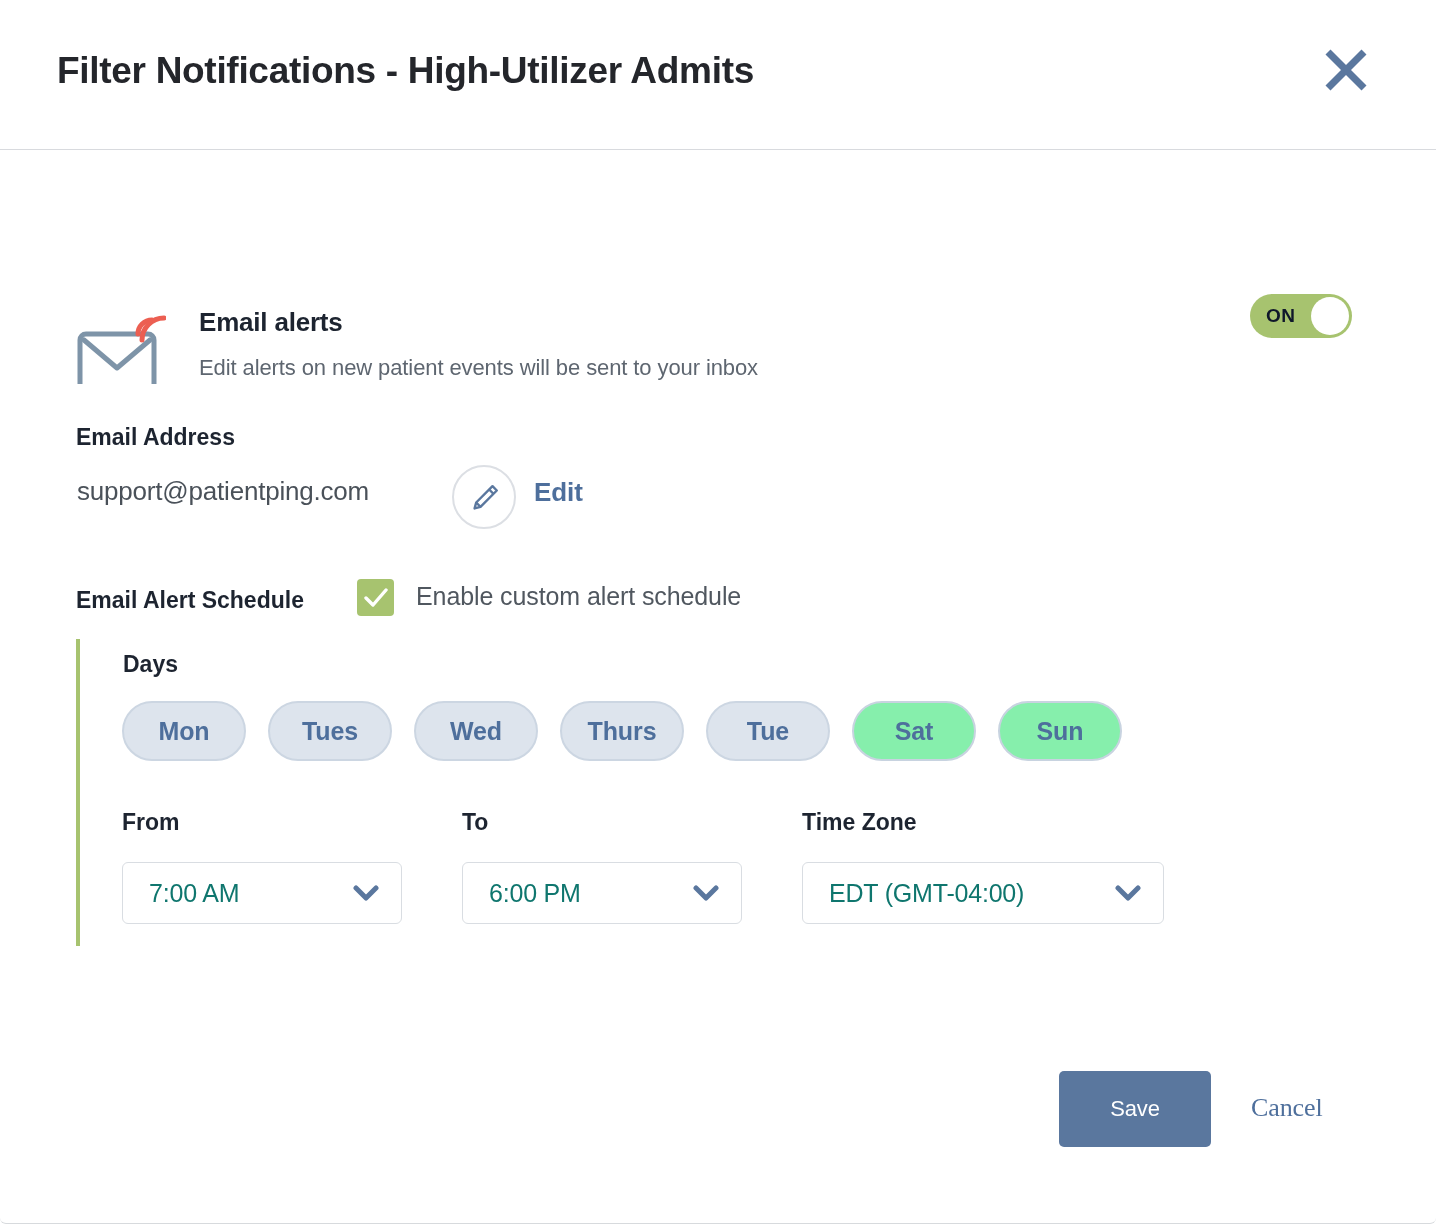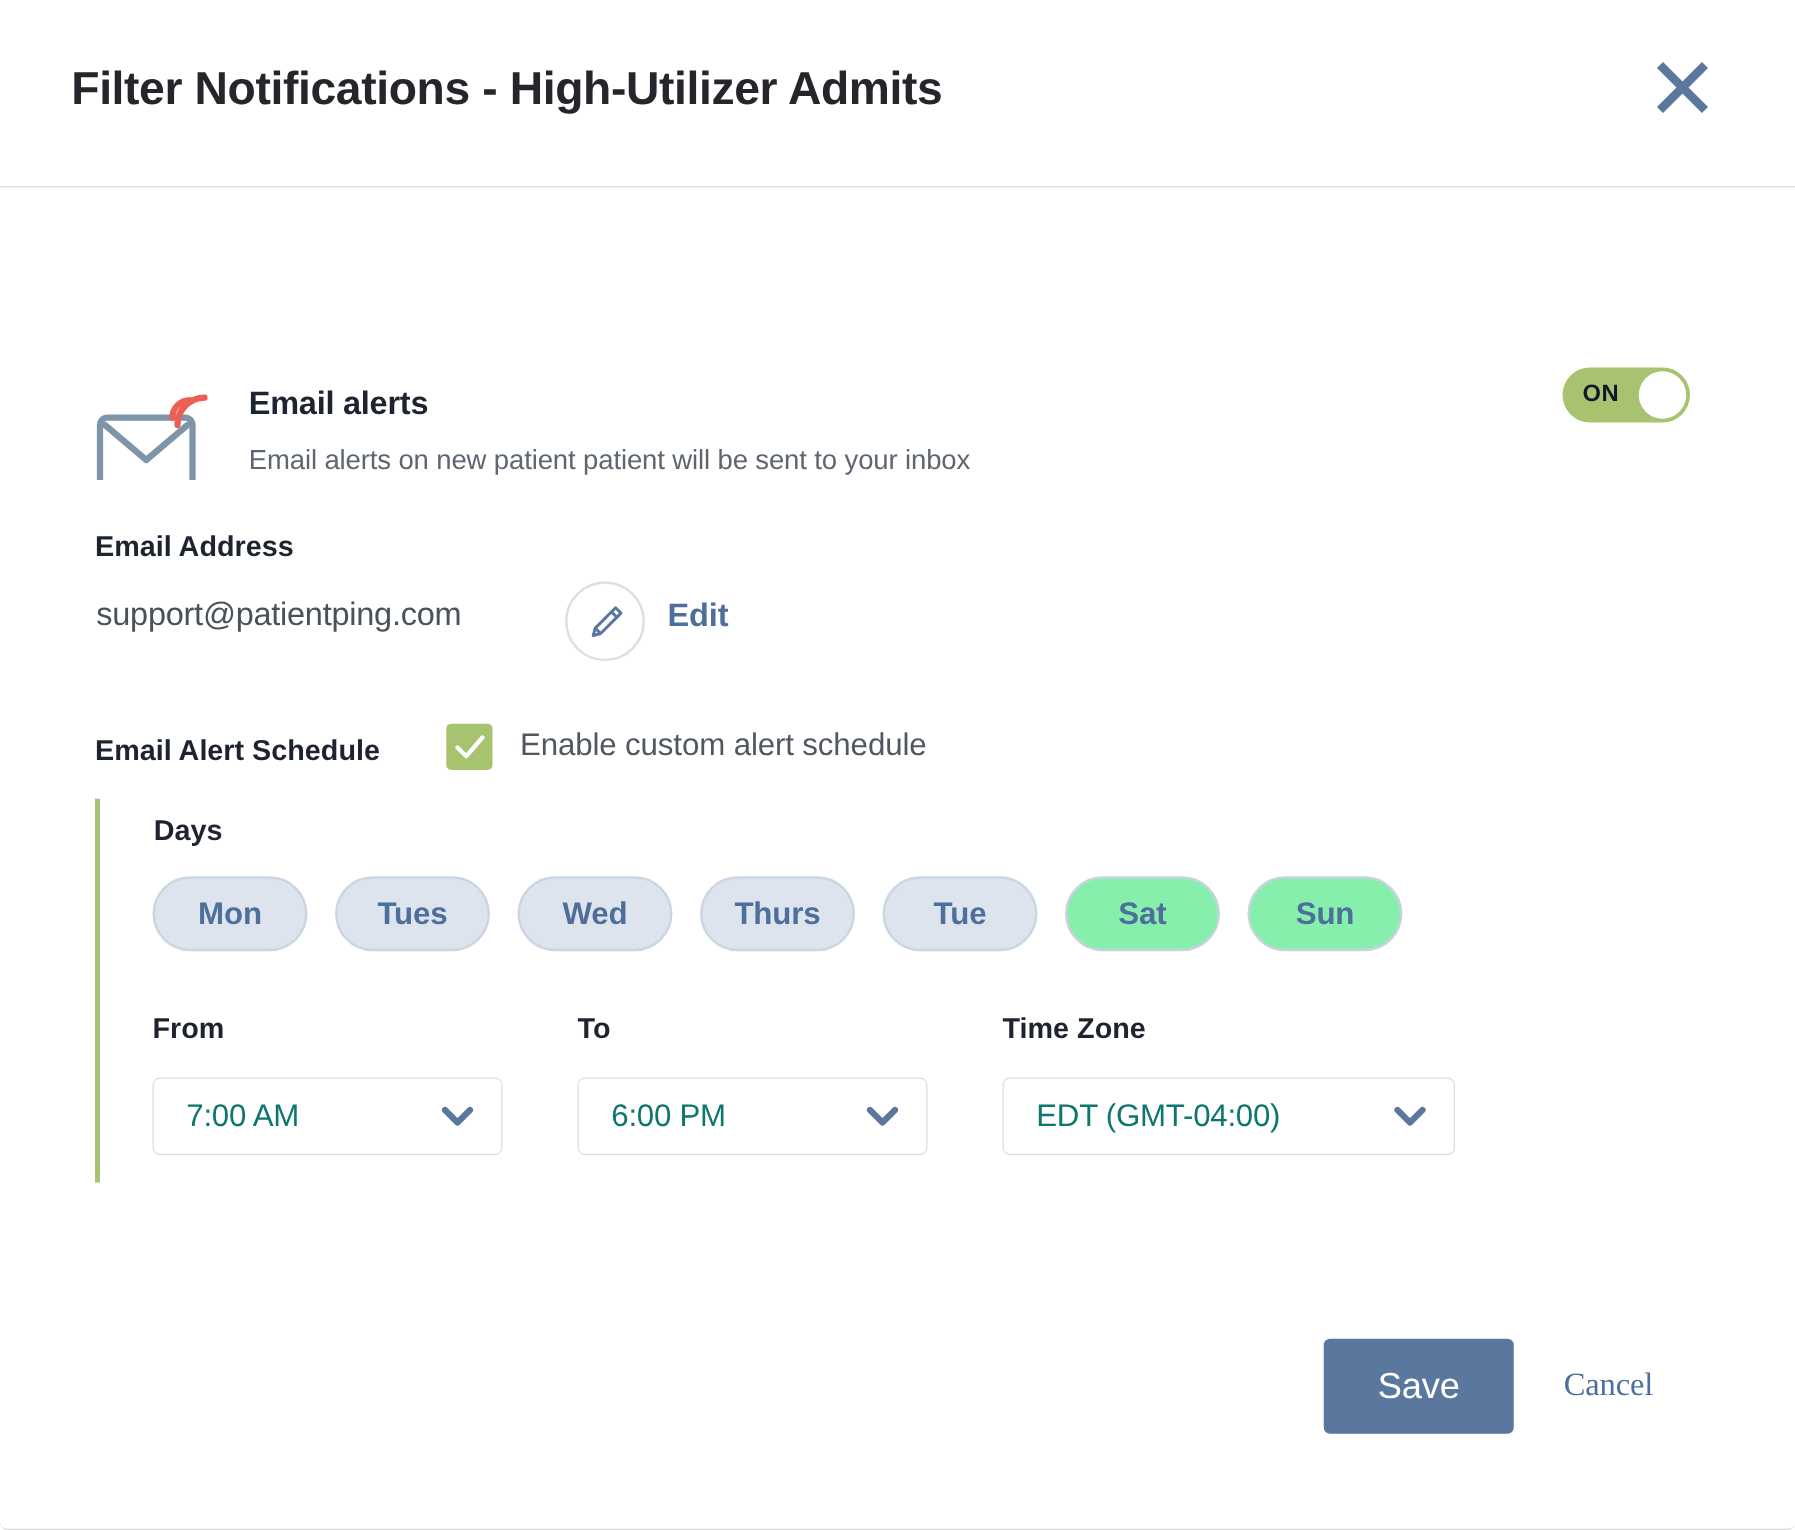--- a/index.html
+++ b/index.html
@@ -305,21 +305,21 @@
     position: absolute;
     left: 1059px;
     top: 8px;
     width: 152px;
     height: 76px;
     background: #5a779e;
     color: #ffffff;
     border: 0;
     border-radius: 5px;
     font-family: "Liberation Sans", sans-serif;
-    font-size: 29px;
+    font-size: 22px;
     font-weight: 400;
     cursor: pointer;
     letter-spacing: -0.1px;
   }
   .cancel-button {
     position: absolute;
     left: 1251px;
     top: 30px;
     font-size: 26px;
     font-weight: 400;
@@ -352,21 +352,21 @@
     <div class="envelope-icon">
       <svg width="90" height="72" viewBox="0 0 90 72" aria-hidden="true">
         <rect x="4" y="22" width="74" height="56" rx="6" ry="6" fill="#ffffff" stroke="#7e94a8" stroke-width="5"></rect>
         <path d="M8 28 L41 56 L74 28" fill="none" stroke="#7e94a8" stroke-width="5" stroke-linecap="round" stroke-linejoin="round"></path>
         <path d="M62 22 A14 14 0 0 1 76 8" fill="none" stroke="#ec5f52" stroke-width="5" stroke-linecap="round"></path>
         <path d="M66 28 A22 22 0 0 1 88 6" fill="none" stroke="#ec5f52" stroke-width="5" stroke-linecap="round"></path>
       </svg>
     </div>
 
     <div class="alerts-title">Email alerts</div>
-    <div class="alerts-sub">Email alerts on new patient patient will be sent to your inbox</div>
+    <div class="alerts-sub">Edit alerts on new patient events will be sent to your inbox</div>
 
     <button class="toggle">
       <span class="toggle-label">ON</span>
       <span class="toggle-knob"></span>
     </button>
 
     <div class="email-label">Email Address</div>
     <div class="email-value">support@patientping.com</div>
     <button class="edit-circle">
       <svg width="30" height="30" viewBox="0 0 30 30" aria-hidden="true">

